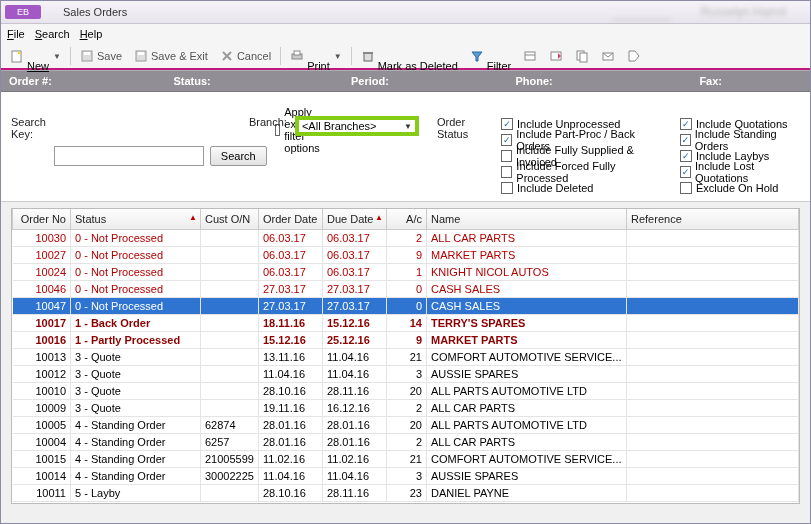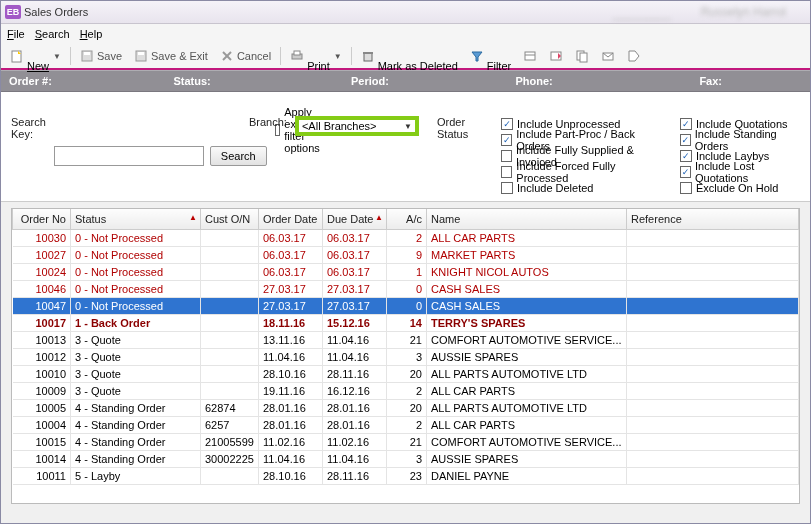--- a/index.html
+++ b/index.html
@@ -1,18 +1,18 @@
 <!DOCTYPE html>
 <html><head>
 <meta charset="utf-8">
 <style>
 * { box-sizing: border-box; margin: 0; padding: 0; font-family: Tahoma, "Segoe UI", sans-serif; font-size: 11px; }
 body { background: #f0f0f0; width: 811px; height: 524px; overflow: hidden; border: 1px solid #8a8aa4; }
 .titlebar { background: linear-gradient(to bottom, #f5f3f8, #e8e4ed); height: 23px; display: flex; align-items: center; padding: 0 4px; border-bottom: 1px solid #c8c4ce; }
-.app-icon { width: 16px; height: 14px; background: #a259c6; color: #fff; font-size: 9px; font-weight: bold; display: flex; align-items: center; justify-content: center; margin-right: 3px; border-radius: 2px; }
+.app-icon { width: 36px; height: 14px; background: #a259c6; color: #fff; font-size: 9px; font-weight: normal; display: flex; align-items: center; justify-content: center; margin-right: 22px; border-radius: 2px; }
 .title-text { color: #333; text-align: center; }
 .blur { color: #bbb; filter: blur(2px); margin-left: auto; margin-right: 30px; font-size: 13px; }
 .blur2 { color: #bbb; filter: blur(2px); font-size: 12px; margin-right: 20px; }
 .menubar { background: #f5f5f5; height: 20px; display: flex; align-items: center; padding: 0 6px; gap: 10px; }
 .menubar span { text-decoration: underline; text-decoration-color: transparent; }
 .menubar span:first-letter { text-decoration: underline; }
 .menu-item { color: #000; cursor: default; }
 .menu-item::first-letter { text-decoration: underline; }
 .toolbar { background: #f5f5f5; height: 26px; display: flex; align-items: center; padding: 0 4px; gap: 2px; border-bottom: 2px solid #c2187d; }
 .tb-btn { display: flex; align-items: center; gap: 3px; padding: 2px 5px; color: #555; cursor: default; }
@@ -334,20 +334,30 @@
         <tr class="bold">
           <td class="num">10017</td>
           <td>1 - Back Order</td>
           <td></td>
           <td>18.11.16</td>
           <td>15.12.16</td>
           <td class="num">14</td>
           <td>TERRY'S SPARES</td>
           <td></td>
         </tr>
+        <tr class="bold">
+          <td class="num">10016</td>
+          <td>1 - Partly Processed</td>
+          <td></td>
+          <td>15.12.16</td>
+          <td>25.12.16</td>
+          <td class="num">9</td>
+          <td>MARKET PARTS</td>
+          <td></td>
+        </tr>
         <tr class="">
           <td class="num">10013</td>
           <td>3 - Quote</td>
           <td></td>
           <td>13.11.16</td>
           <td>11.04.16</td>
           <td class="num">21</td>
           <td>COMFORT AUTOMOTIVE SERVICE...</td>
           <td></td>
         </tr>

